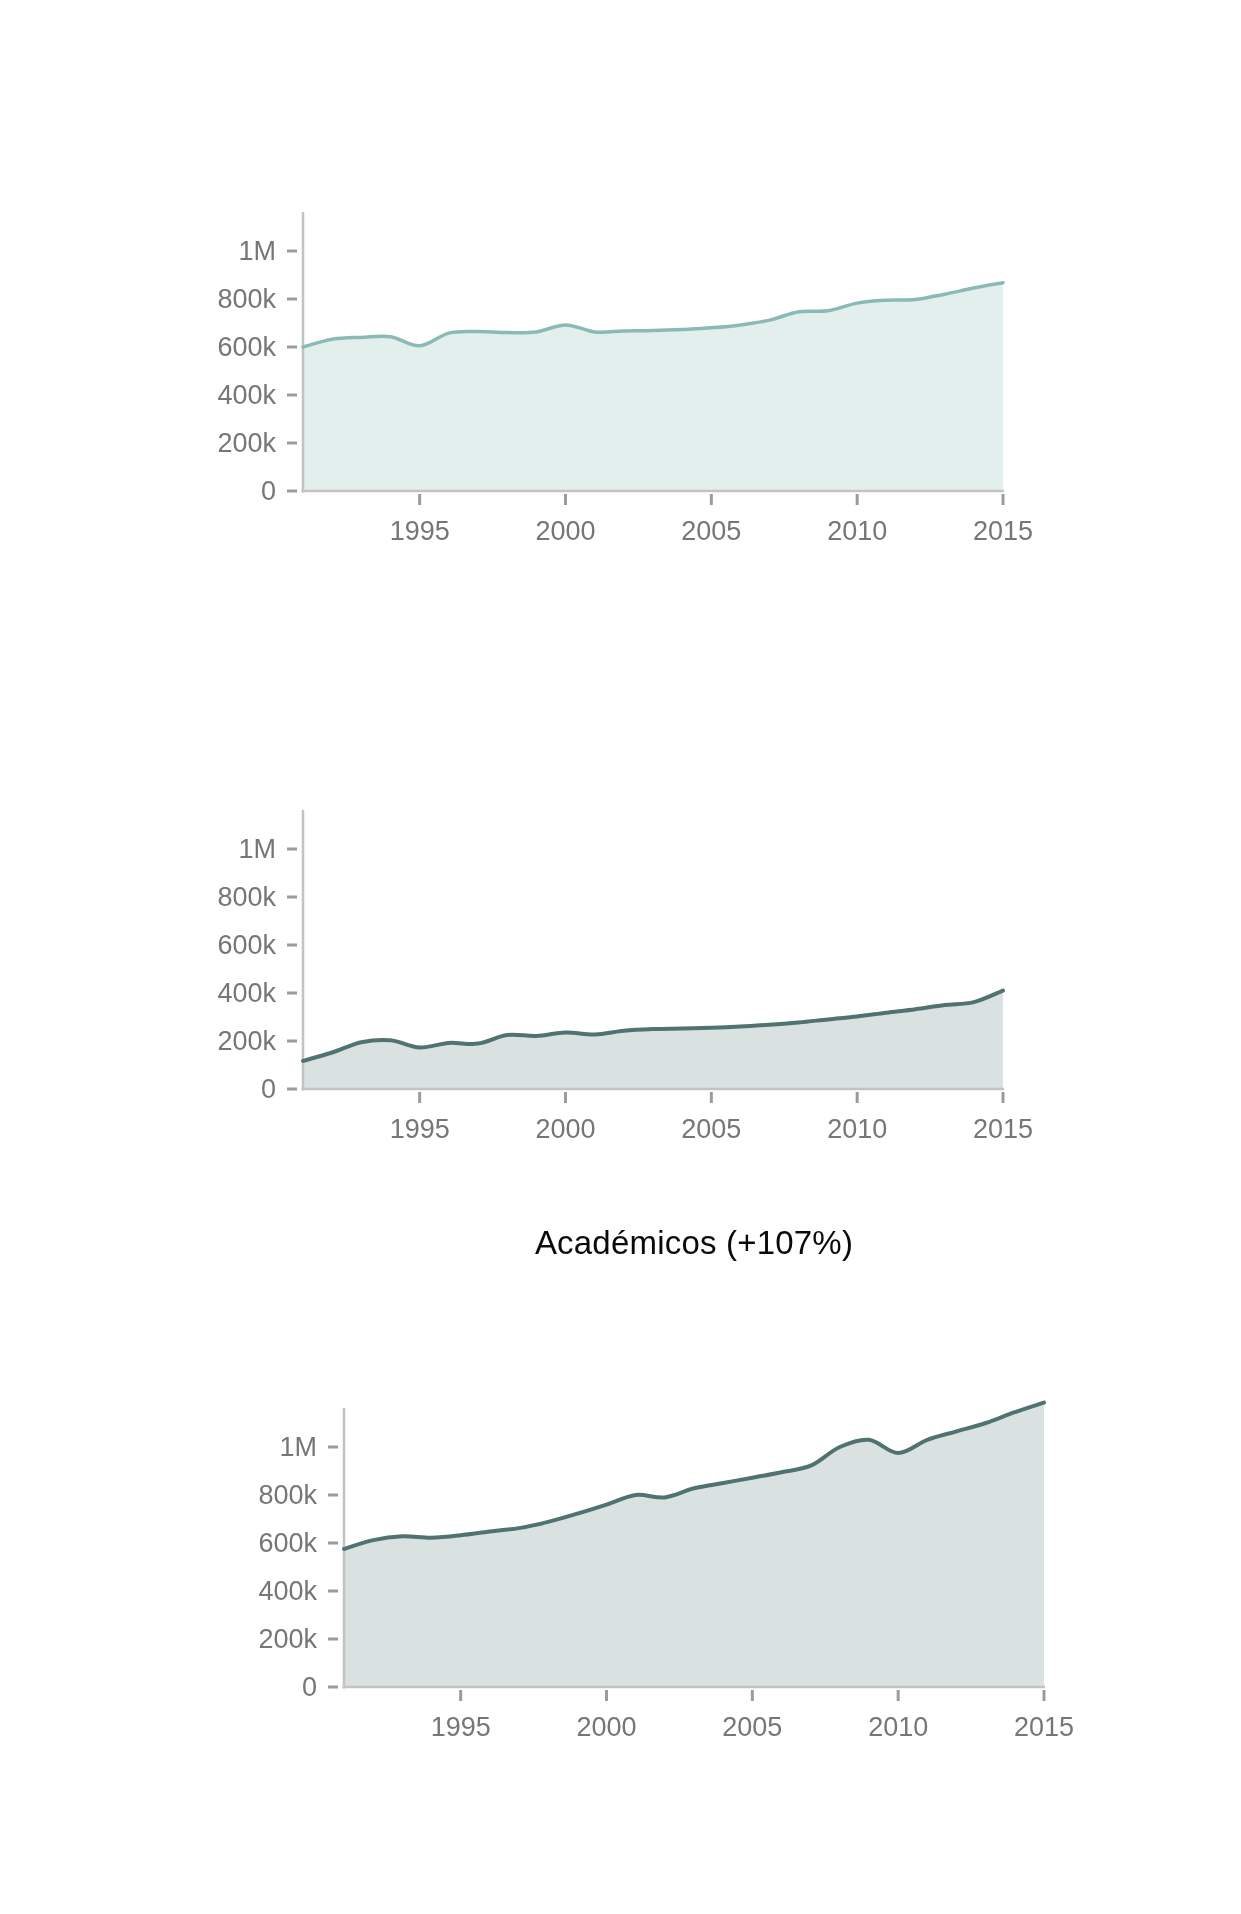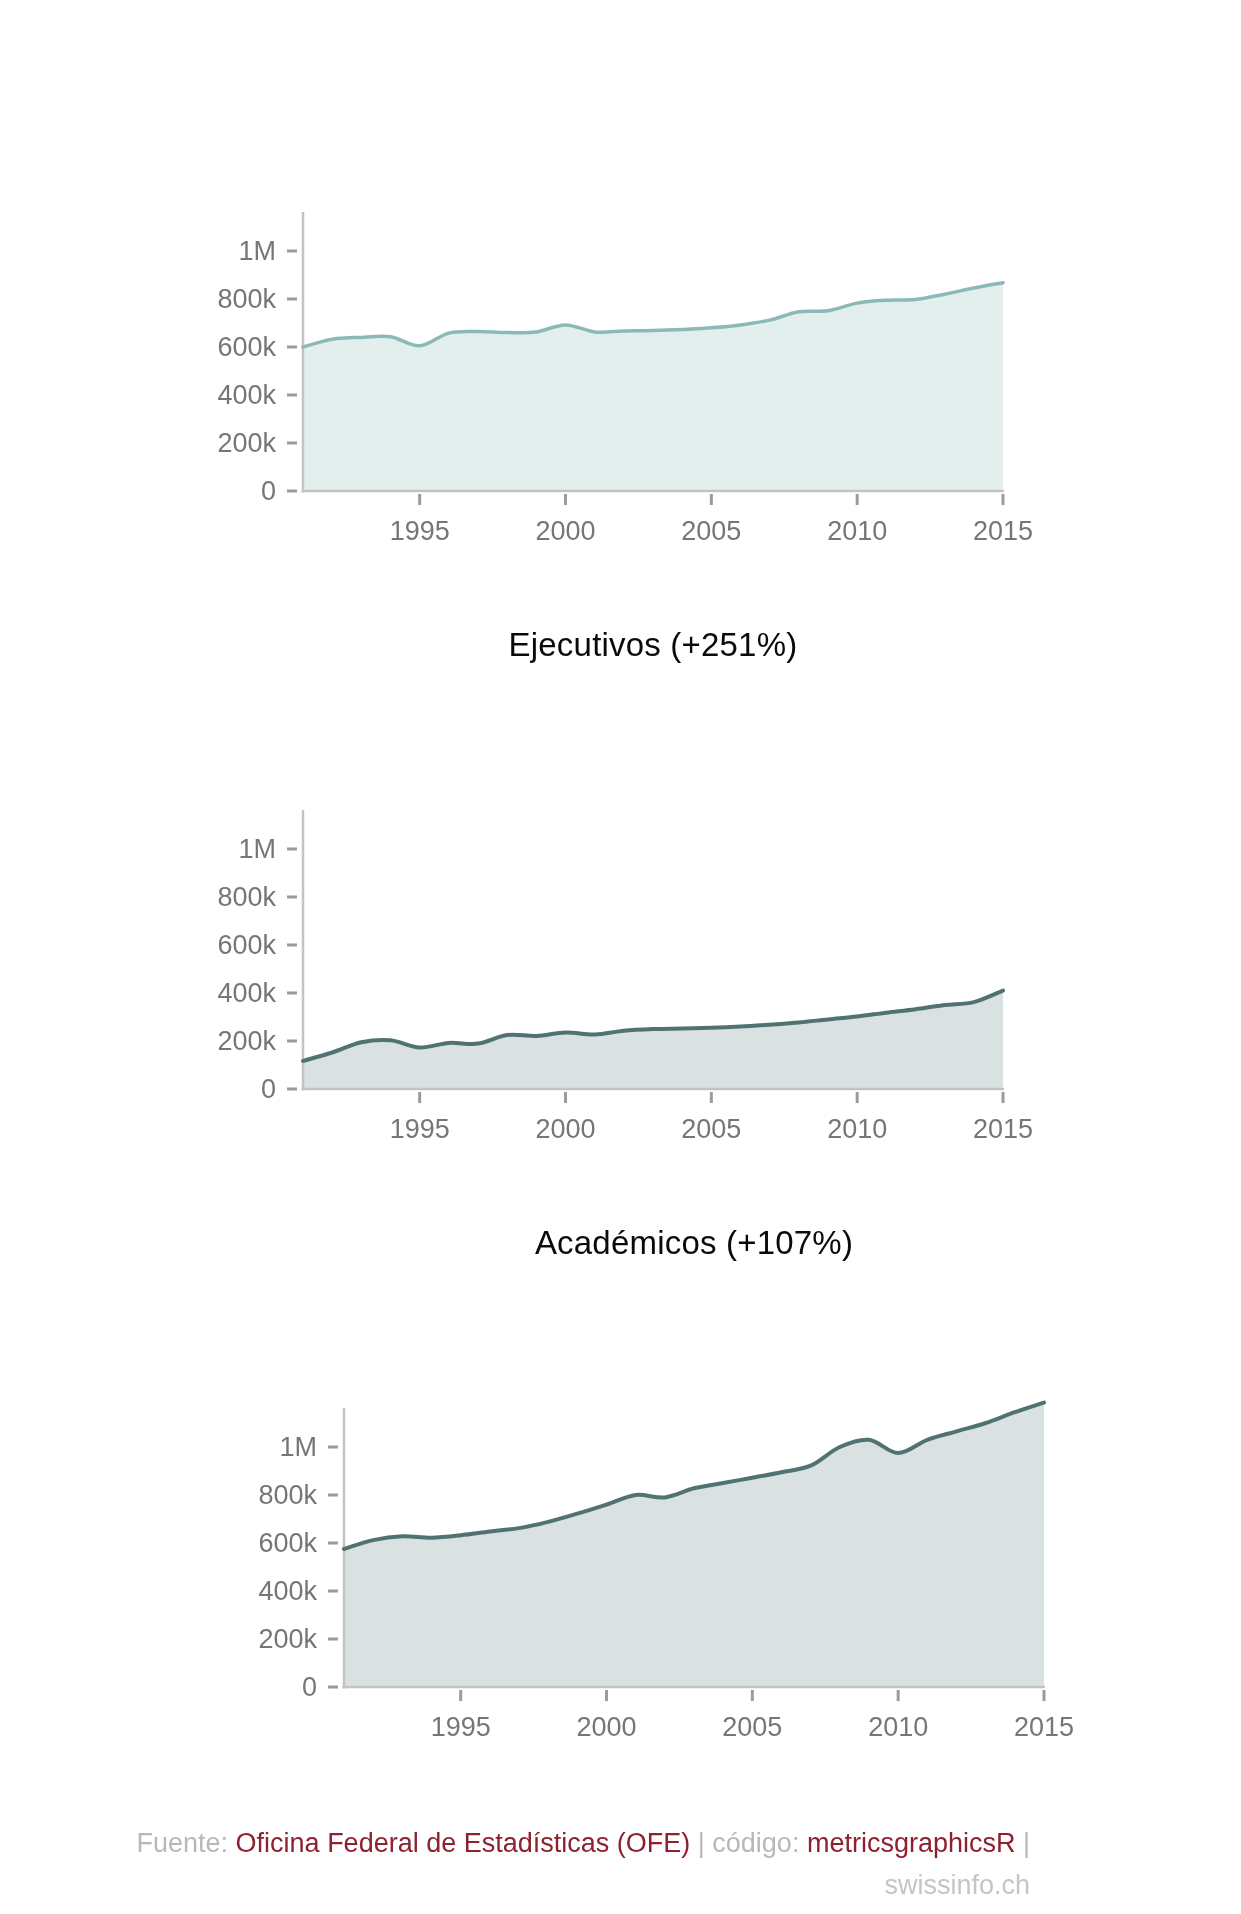--- a/index.html
+++ b/index.html
@@ -63,21 +63,20 @@
         <line x1="857.1666666666666" y1="494" x2="857.1666666666666" y2="505" stroke="#9b9b9b" stroke-width="3"></line>
         <text x="857.1666666666666" y="540" text-anchor="middle" fill="#767676">2010</text>
         <line x1="1003" y1="494" x2="1003" y2="505" stroke="#9b9b9b" stroke-width="3"></line>
         <text x="1003" y="540" text-anchor="middle" fill="#767676">2015</text>
       </g>
       <path d="M303.0,347.0C307.9,345.7 322.4,340.9 332.2,339.3C341.9,337.7 351.6,337.8 361.3,337.4C371.1,337.0 380.8,335.3 390.5,336.7C400.2,338.1 409.9,346.4 419.7,345.8C429.4,345.2 439.1,335.4 448.8,333.1C458.6,330.7 468.3,331.7 478.0,331.6C487.7,331.6 497.4,332.6 507.2,332.6C516.9,332.6 526.6,333.2 536.3,331.9C546.1,330.6 555.8,324.9 565.5,324.9C575.2,324.9 584.9,330.9 594.7,331.9C604.4,332.9 614.1,331.2 623.8,330.9C633.6,330.7 643.3,330.7 653.0,330.4C662.7,330.2 672.4,329.9 682.2,329.5C691.9,329.0 701.6,328.6 711.3,327.8C721.1,327.0 730.8,326.2 740.5,324.9C750.2,323.6 759.9,322.3 769.7,320.1C779.4,317.9 789.1,313.3 798.8,311.7C808.6,310.2 818.3,312.2 828.0,310.8C837.7,309.3 847.4,304.8 857.2,303.1C866.9,301.3 876.6,300.8 886.3,300.2C896.1,299.6 905.8,300.5 915.5,299.5C925.2,298.5 934.9,296.1 944.7,294.2C954.4,292.3 964.1,289.9 973.8,288.0C983.6,286.0 998.1,283.6 1003.0,282.7" fill="none" stroke="#8bbab6" stroke-width="3.5" stroke-linecap="round" stroke-linejoin="round"></path>
     </svg>
 </div>
 
 <div class="chart-block" id="block-2">
-  <h2 class="chart-title">Ejecutivos (+251%)</h2>
   <svg class="chart-svg" width="1241" height="598" viewBox="0 0 1241 598">
       <path d="M303.0,462.9C307.9,461.5 322.4,457.6 332.2,454.5C341.9,451.4 351.6,446.2 361.3,444.2C371.1,442.2 380.8,441.4 390.5,442.3C400.2,443.2 409.9,449.0 419.7,449.5C429.4,449.9 439.1,445.6 448.8,444.9C458.6,444.3 468.3,447.0 478.0,445.6C487.7,444.3 497.4,438.3 507.2,437.0C516.9,435.7 526.6,438.4 536.3,438.0C546.1,437.6 555.8,434.8 565.5,434.6C575.2,434.4 584.9,436.8 594.7,436.5C604.4,436.2 614.1,433.6 623.8,432.7C633.6,431.8 643.3,431.4 653.0,431.0C662.7,430.6 672.4,430.7 682.2,430.5C691.9,430.3 701.6,430.1 711.3,429.8C721.1,429.5 730.8,429.1 740.5,428.6C750.2,428.1 759.9,427.4 769.7,426.7C779.4,426.0 789.1,425.4 798.8,424.5C808.6,423.6 818.3,422.4 828.0,421.4C837.7,420.4 847.4,419.6 857.2,418.5C866.9,417.4 876.6,415.9 886.3,414.7C896.1,413.5 905.8,412.6 915.5,411.3C925.2,410.0 934.9,408.2 944.7,407.0C954.4,405.8 964.1,406.5 973.8,404.1C983.6,401.7 998.1,394.5 1003.0,392.6L1003,490.5L303,490.5Z" fill="#d9e2e1" stroke="none"></path>
       <g>
         <line x1="303" y1="212" x2="303" y2="492.5" stroke="#c3c3c3" stroke-width="2.5"></line>
         <line x1="301.5" y1="491" x2="1004" y2="491" stroke="#c3c3c3" stroke-width="2.5"></line>
       </g>
       <g>
         <line x1="287" y1="251" x2="297" y2="251" stroke="#9b9b9b" stroke-width="3"></line>
         <text x="276" y="260" text-anchor="end" fill="#767676">1M</text>
         <line x1="287" y1="299" x2="297" y2="299" stroke="#9b9b9b" stroke-width="3"></line>
@@ -139,22 +138,13 @@
         <line x1="857.1666666666666" y1="494" x2="857.1666666666666" y2="505" stroke="#9b9b9b" stroke-width="3"></line>
         <text x="857.1666666666666" y="540" text-anchor="middle" fill="#767676">2010</text>
         <line x1="1003" y1="494" x2="1003" y2="505" stroke="#9b9b9b" stroke-width="3"></line>
         <text x="1003" y="540" text-anchor="middle" fill="#767676">2015</text>
       </g>
       <path d="M303.0,353.0C307.9,351.5 322.4,346.2 332.2,344.1C341.9,342.0 351.6,340.7 361.3,340.3C371.1,339.9 380.8,341.9 390.5,341.7C400.2,341.6 409.9,340.4 419.7,339.3C429.4,338.3 439.1,336.7 448.8,335.5C458.6,334.3 468.3,333.7 478.0,332.1C487.7,330.5 497.4,328.3 507.2,325.9C516.9,323.5 526.6,320.6 536.3,317.7C546.1,314.8 555.8,311.7 565.5,308.6C575.2,305.5 584.9,300.2 594.7,299.0C604.4,297.8 614.1,302.5 623.8,301.4C633.6,300.3 643.3,294.7 653.0,292.3C662.7,289.9 672.4,288.8 682.2,287.0C691.9,285.2 701.6,283.5 711.3,281.7C721.1,279.9 730.8,278.2 740.5,276.2C750.2,274.2 759.9,273.9 769.7,269.7C779.4,265.5 789.1,255.3 798.8,251.0C808.6,246.7 818.3,242.8 828.0,243.8C837.7,244.8 847.4,257.0 857.2,257.0C866.9,257.0 876.6,247.4 886.3,243.8C896.1,240.2 905.8,238.2 915.5,235.4C925.2,232.6 934.9,230.2 944.7,227.0C954.4,223.8 964.1,219.6 973.8,216.2C983.6,212.8 998.1,208.2 1003.0,206.6" fill="none" stroke="#507371" stroke-width="4" stroke-linecap="round" stroke-linejoin="round"></path>
     </svg>
 </div>
 
 <div class="footer">
-  <div>
-    <span class="gray">Fuente:</span>
-    <span class="accent">Oficina Federal de Estadísticas (OFE)</span>
-    <span class="gray">|</span>
-    <span class="gray">código:</span>
-    <span class="accent">metricsgraphicsR</span>
-    <span class="gray">|</span>
-  </div>
-  <div class="brand">swissinfo.ch</div>
 </div>
 
 </body></html>

